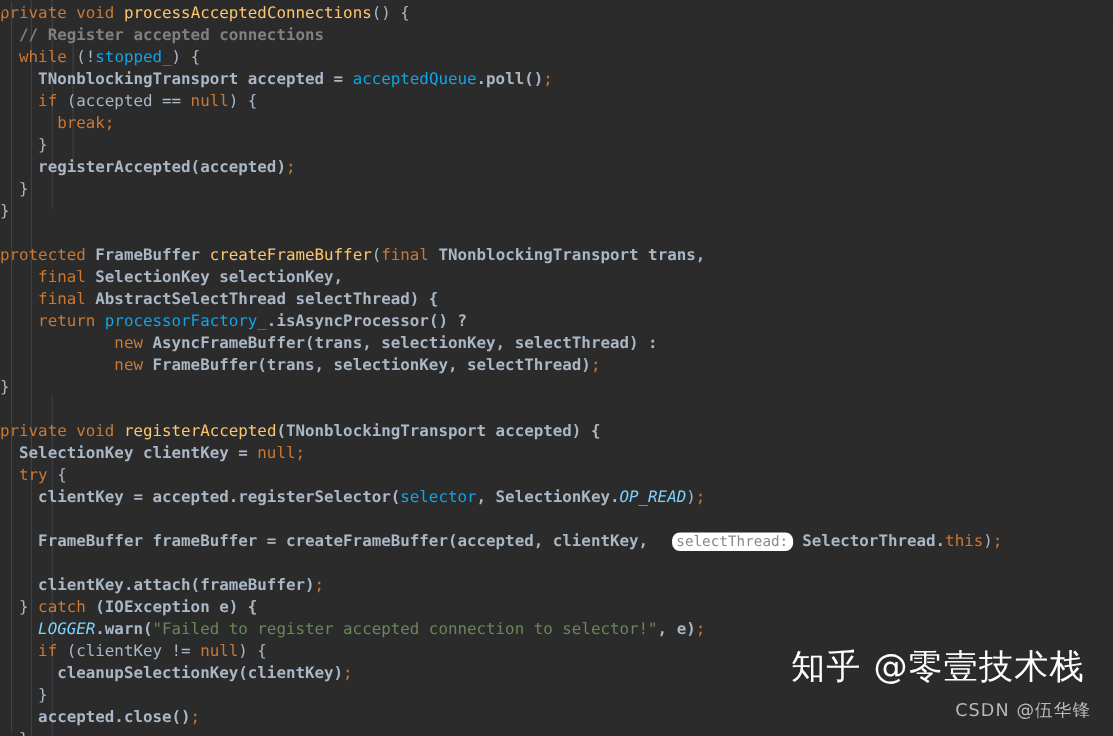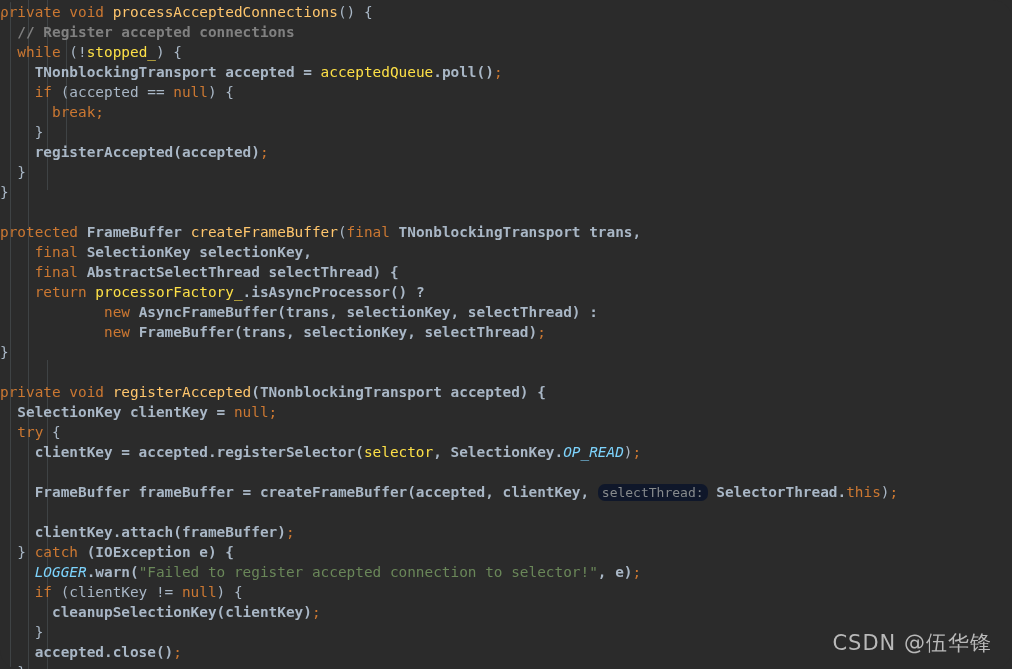--- a/index.html
+++ b/index.html
@@ -45,69 +45,71 @@
   }
   .line {
     height: 20px;
     white-space: pre;
   }
 
   
   .kw   { color: #cc7832; }           
   .mth  { color: #ffc66d; }           
   .typ  { color: #a9b7c6; font-weight: bold; }           
-  .fld  { color: #fde047; }           
+  .fld  { color: #0ea5e9; }           
   .fldi { color: #7dd3fc; font-style: italic; }  
   .cmt  { color: #808080; font-weight: bold; }           
   .str  { color: #6a8759; }           
   .pun  { color: #a9b7c6; }
   .semi { color: #cc7832; }
 
   
   .hint {
-    background: #0f172a;
+    background: #ffffff;
     color: #868a8c;
     border-radius: 7px;
     padding: 1px 4px 1px 4px;
     font-size: 13px;
+    margin-left: 13px;
   }
 
   
   .wm-zhihu {
     position: absolute;
     right: 26px;
     bottom: 42px;
     color: #fdfdfd;
     font-family: "DejaVu Sans", "Liberation Sans", sans-serif;
     font-size: 31px;
     letter-spacing: 1px;
     white-space: nowrap;
   }
   .wm-csdn {
     position: absolute;
     right: 20px;
     bottom: 12px;
     color: #b9b9b9;
     font-family: "DejaVu Sans", "Liberation Sans", sans-serif;
-    font-size: 21px;
+    font-size: 16px;
     letter-spacing: 1px;
     white-space: nowrap;
     text-align: center;
   }
 </style>
 </head>
 <body>
 
 <div id="screenshot">
 
   <div class="guides">
       <div class="guide" style="left: 10px; top: 0px; height: 669px;"></div>
       <div class="guide" style="left: 28px; top: 0px; height: 669px;"></div>
       <div class="guide" style="left: 47px; top: 0px; height: 190px;"></div>
       <div class="guide" style="left: 47px; top: 360px; height: 309px;"></div>
       <div class="guide" style="left: 66px; top: 40px; height: 110px;"></div>
     </div>
 
   <div class="code"><div class="line"><span></span><span class="kw">private</span><span class="pun"> </span><span class="kw">void</span><span class="pun"> </span><span class="mth">processAcceptedConnections</span><span class="pun">() {</span></div><div class="line"><span>  </span><span class="cmt">// Register accepted connections</span></div><div class="line"><span>  </span><span class="kw">while</span><span class="pun"> (!</span><span class="fld">stopped_</span><span class="pun">) {</span></div><div class="line"><span>    </span><span class="typ">TNonblockingTransport accepted = </span><span class="fld">acceptedQueue</span><span class="typ">.poll()</span><span class="semi">;</span></div><div class="line"><span>    </span><span class="kw">if</span><span class="pun"> (accepted == </span><span class="kw">null</span><span class="pun">) {</span></div><div class="line"><span>      </span><span class="kw">break</span><span class="semi">;</span></div><div class="line"><span>    </span><span class="pun">}</span></div><div class="line"><span>    </span><span class="typ">registerAccepted(accepted)</span><span class="semi">;</span></div><div class="line"><span>  </span><span class="pun">}</span></div><div class="line"><span></span><span class="pun">}</span></div><div class="line"><span></span></div><div class="line"><span></span><span class="kw">protected</span><span class="typ"> FrameBuffer </span><span class="mth">createFrameBuffer</span><span class="pun">(</span><span class="kw">final</span><span class="typ"> TNonblockingTransport trans,</span></div><div class="line"><span>    </span><span class="kw">final</span><span class="typ"> SelectionKey selectionKey,</span></div><div class="line"><span>    </span><span class="kw">final</span><span class="typ"> AbstractSelectThread selectThread) {</span></div><div class="line"><span>    </span><span class="kw">return</span><span class="pun"> </span><span class="fld">processorFactory_</span><span class="typ">.isAsyncProcessor() ?</span></div><div class="line"><span>            </span><span class="kw">new</span><span class="typ"> AsyncFrameBuffer(trans, selectionKey, selectThread) :</span></div><div class="line"><span>            </span><span class="kw">new</span><span class="typ"> FrameBuffer(trans, selectionKey, selectThread)</span><span class="semi">;</span></div><div class="line"><span></span><span class="pun">}</span></div><div class="line"><span></span></div><div class="line"><span></span><span class="kw">private</span><span class="pun"> </span><span class="kw">void</span><span class="pun"> </span><span class="mth">registerAccepted</span><span class="typ">(TNonblockingTransport accepted) {</span></div><div class="line"><span>  </span><span class="typ">SelectionKey clientKey = </span><span class="kw">null</span><span class="semi">;</span></div><div class="line"><span>  </span><span class="kw">try</span><span class="pun"> {</span></div><div class="line"><span>    </span><span class="typ">clientKey = accepted.registerSelector(</span><span class="fld">selector</span><span class="typ">, SelectionKey.</span><span class="fldi">OP_READ</span><span class="pun">)</span><span class="semi">;</span></div><div class="line"><span></span></div><div class="line"><span>    </span><span class="typ">FrameBuffer frameBuffer = createFrameBuffer(accepted, clientKey, </span><span class="hint">selectThread:</span><span class="typ"> SelectorThread.</span><span class="kw">this</span><span class="pun">)</span><span class="semi">;</span></div><div class="line"><span></span></div><div class="line"><span>    </span><span class="typ">clientKey.attach(frameBuffer)</span><span class="semi">;</span></div><div class="line"><span>  </span><span class="pun">} </span><span class="kw">catch</span><span class="typ"> (IOException e) {</span></div><div class="line"><span>    </span><span class="fldi">LOGGER</span><span class="typ">.warn(</span><span class="str">"Failed to register accepted connection to selector!"</span><span class="typ">, e)</span><span class="semi">;</span></div><div class="line"><span>    </span><span class="kw">if</span><span class="pun"> (clientKey != </span><span class="kw">null</span><span class="pun">) {</span></div><div class="line"><span>      </span><span class="typ">cleanupSelectionKey(clientKey)</span><span class="semi">;</span></div><div class="line"><span>    </span><span class="pun">}</span></div><div class="line"><span>    </span><span class="typ">accepted.close()</span><span class="semi">;</span></div><div class="line"><span>  </span><span class="pun">}</span></div></div>
 
+  <div class="wm-zhihu">知乎 @零壹技术栈</div>
   <div class="wm-csdn">CSDN @伍华锋</div>
 
 </div>
 
 </body></html>

